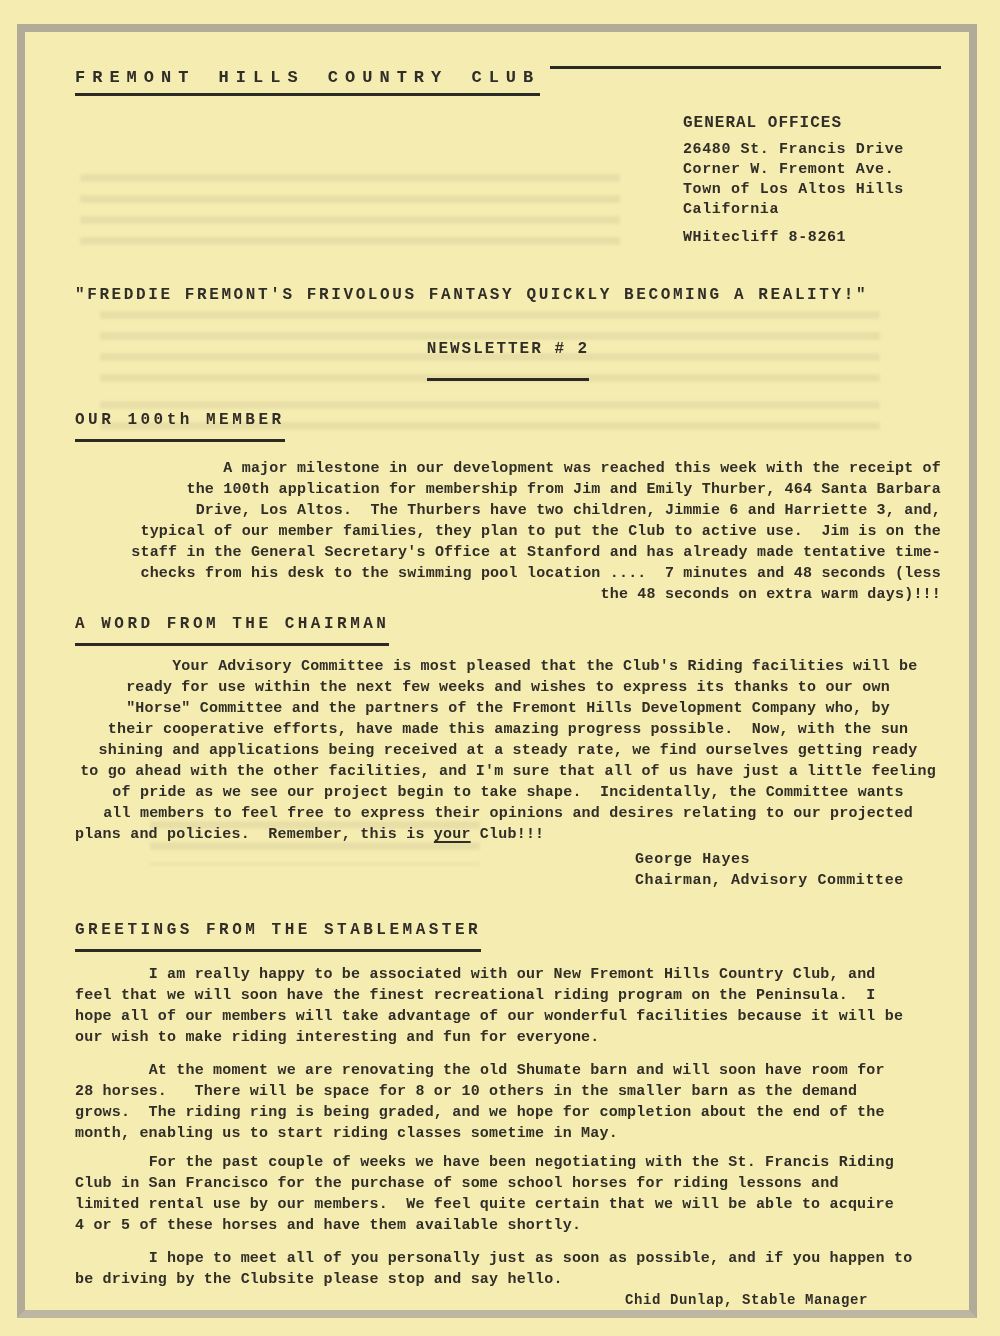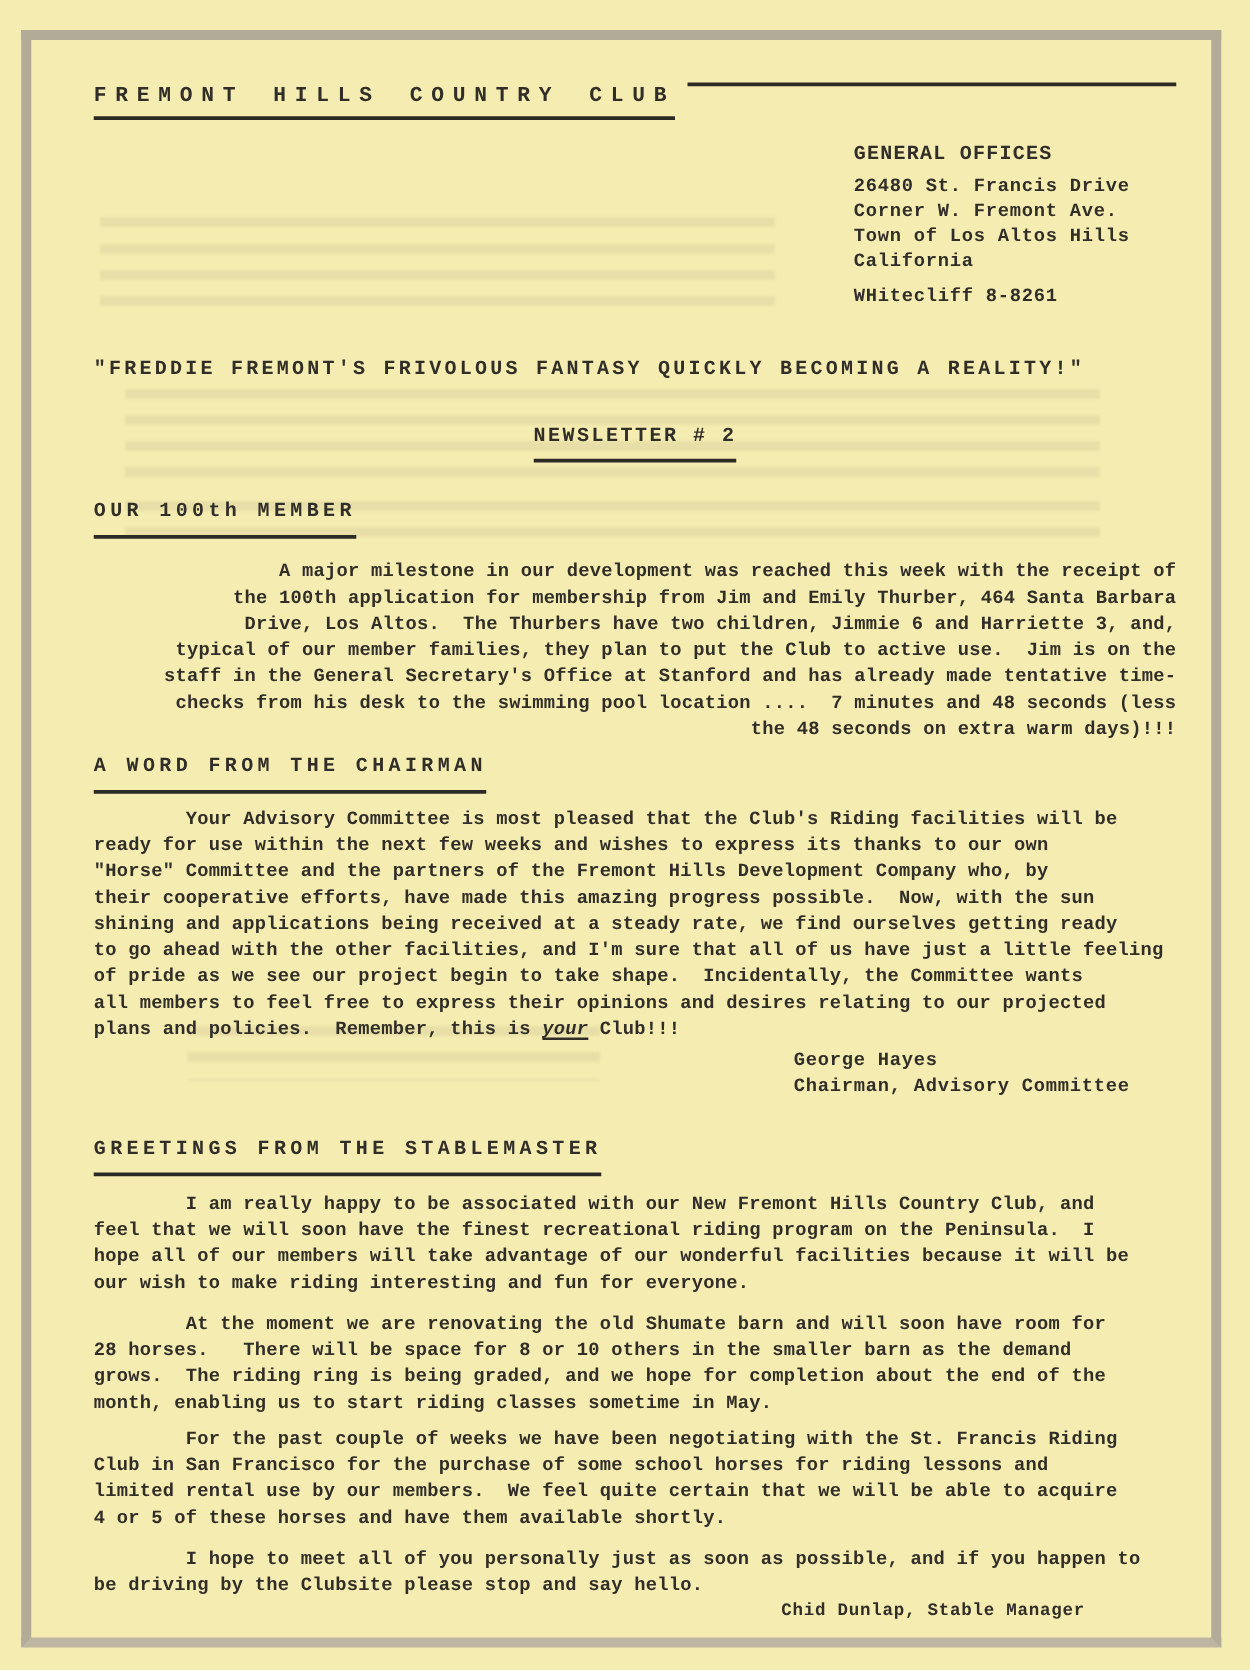--- a/index.html
+++ b/index.html
@@ -35,39 +35,39 @@
   .title-rule{flex:1;border-bottom:3px solid #2c2a24;margin-left:10px;height:0;margin-bottom:0px;}
   
   .office{margin-left:608px;margin-top:16px;font-size:15px;line-height:20px;letter-spacing:.6px;}
   .office-title{font-size:16px;line-height:22px;margin-bottom:6px;letter-spacing:1px;}
   .office-phone{margin-top:8px;font-family:Liberation Mono, monospace;}
   
   .headline{margin-top:36px;font-size:16px;line-height:22px;letter-spacing:2.6px;white-space:nowrap;}
   .newsletter-wrap{margin-top:32px;text-align:center;}
   .newsletter-no{
     display:inline-block;font-size:16px;line-height:22px;letter-spacing:2px;
-    border-bottom:3px solid #2c2a24;padding-bottom:7px;
+    border-bottom:3px solid #2c2a24;padding-bottom:18px;
   }
   
   .section-heading{display:inline-block;font-size:16px;line-height:22px;letter-spacing:3.5px;
     border-bottom:3px solid #2c2a24;padding-bottom:8px;white-space:nowrap;}
   .h-member{margin-top:28px;}
   .h-chairman{margin-top:8px;}
   .h-stable{margin-top:28px;}
   .para{
     font-size:15px;line-height:21px;letter-spacing:.2px;
     white-space:pre-wrap;
   }
   .p-member{margin-top:16px;text-align:right;}
-  .p-chairman{margin-top:10px;}
+  .p-chairman{margin-top:10px;text-align:center;}
   .p-s1{margin-top:12px;}
   .p-s2{margin-top:12px;}
   .p-s3{margin-top:8px;}
   .p-s4{margin-top:12px;}
-  .underlined-word{text-decoration:underline;text-decoration-thickness:2px;text-underline-offset:3px;font-style:italic;}
+  .underlined-word{text-decoration:underline;text-decoration-thickness:2px;text-underline-offset:3px;}
   .sig-block{margin-top:4px;margin-left:560px;font-size:15px;line-height:21px;letter-spacing:.6px;}
   .sig-single{margin-top:0;margin-left:550px;font-size:14px;line-height:21px;letter-spacing:.6px;}
   
   .ghost{
     position:absolute;
     opacity:.09;
     filter:blur(1.4px);
     background:repeating-linear-gradient(to bottom,transparent 0 6px,#6b6448 6px 14px,transparent 14px 21px);
     pointer-events:none;
   }

